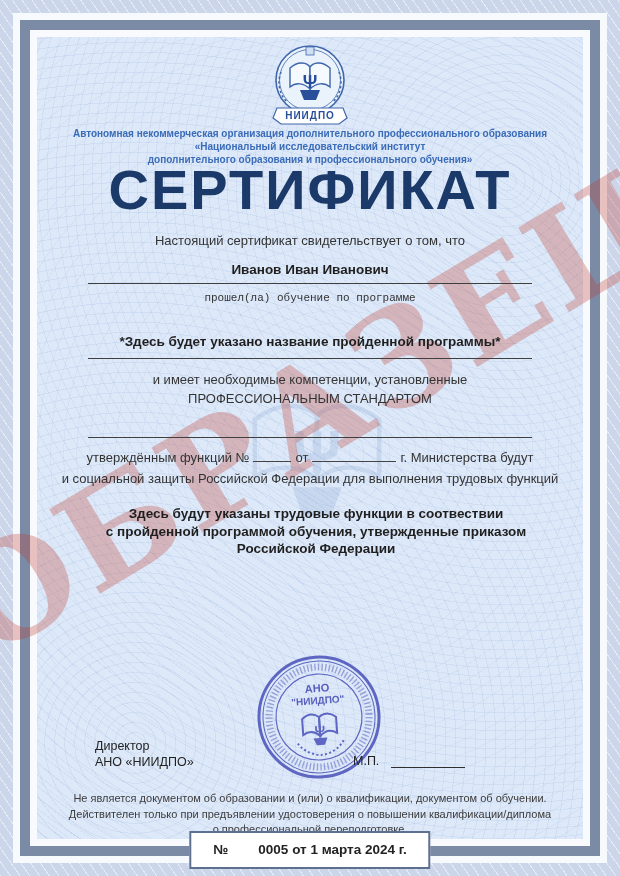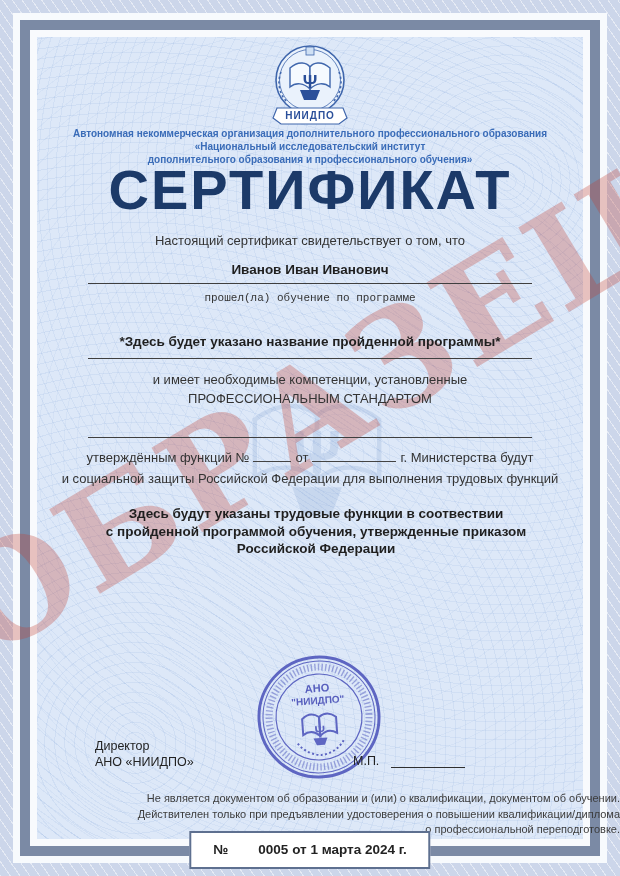--- a/index.html
+++ b/index.html
@@ -44,21 +44,21 @@
   .order1{top:450px;font-size:13px;color:#333;}
   .order2{top:471px;font-size:13px;color:#333;}
   .blank{display:inline-block;border-bottom:1.2px solid #444;vertical-align:baseline;height:11px;}
   .blank-sm{width:38px;margin:0 4px;}
   .blank-md{width:84px;margin:0 4px;}
   .functions{top:505px;font-size:13.5px;font-weight:bold;color:#1f1f1f;line-height:17.5px;padding-left:12px;}
   .stamp{position:absolute;left:254px;top:650px;width:130px;height:134px;opacity:.9;transform:rotate(-4deg);z-index:2;}
   .director{position:absolute;left:95px;top:738px;text-align:left;font-size:12.5px;color:#222;line-height:16px;z-index:2;}
   .mp{position:absolute;left:353px;top:754px;display:flex;align-items:flex-end;gap:12px;font-size:12.5px;color:#222;z-index:3;}
   .mp-line{width:74px;border-bottom:1.5px solid #2f2f2f;height:13px;}
-  .disclaimer{top:791px;font-size:11px;color:#3c3c3c;line-height:15.5px;text-align:right;}
+  .disclaimer{top:791px;font-size:11px;color:#3c3c3c;line-height:15.5px;}
   .number-box{
     position:absolute;top:831px;left:50%;transform:translateX(-50%);
     background:#fff;border:2px solid #5e7090;padding:9px 22px 10px;
     display:flex;gap:30px;align-items:baseline;
     font-size:13.5px;font-weight:bold;color:#222;z-index:3;
   }
   svg text{font-family:"Liberation Sans", sans-serif;}
 </style>
 </head>
 <body>

